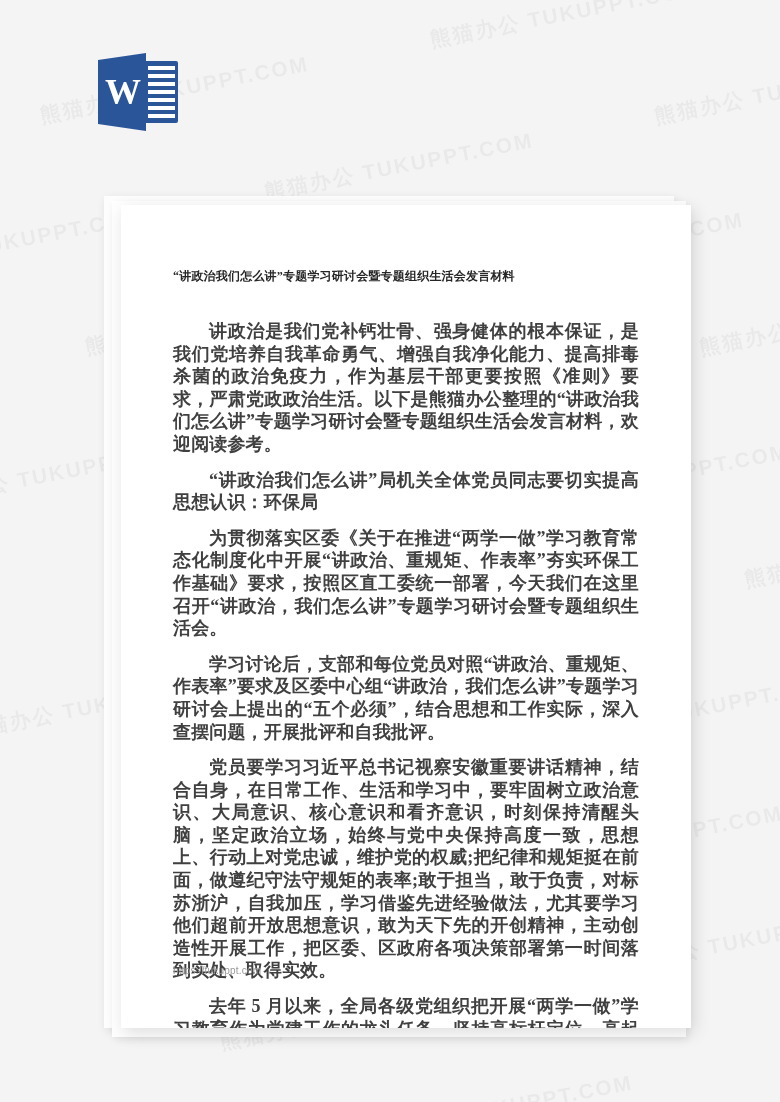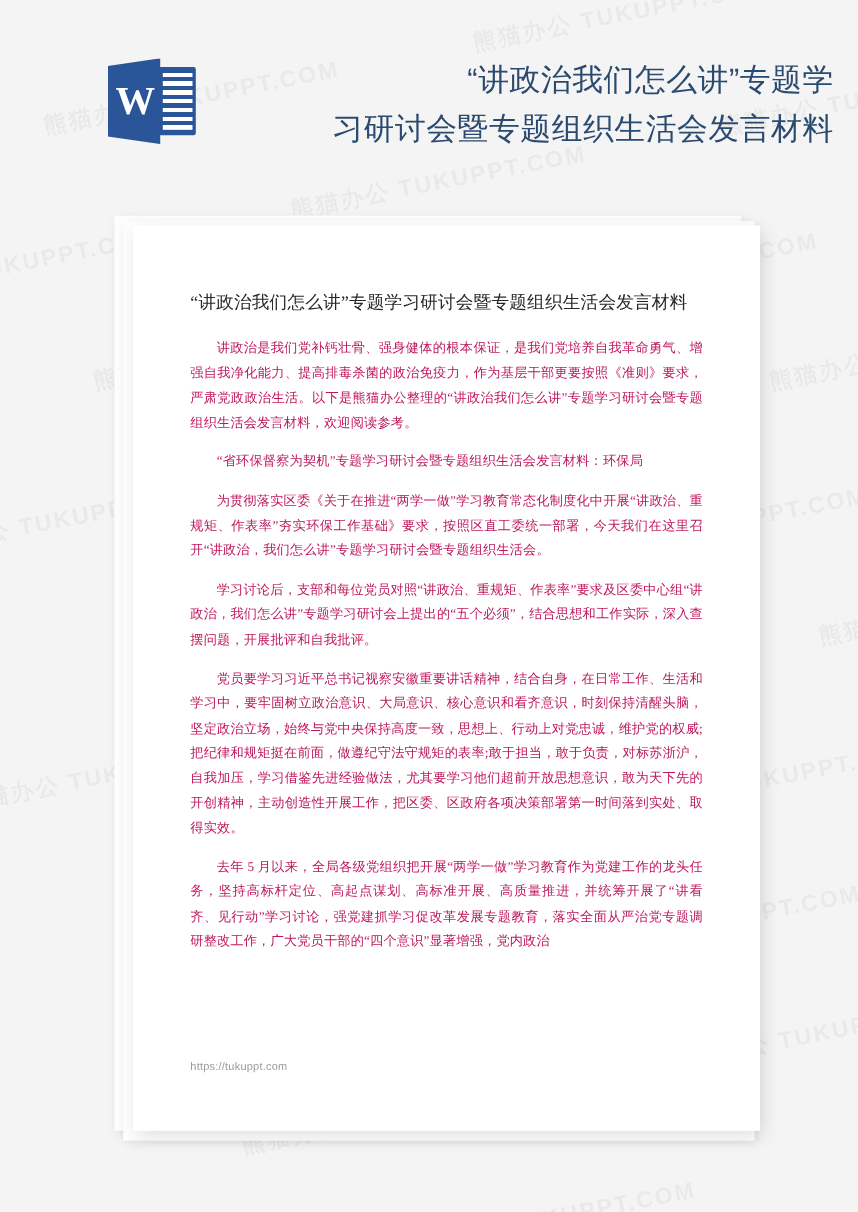--- a/index.html
+++ b/index.html
@@ -137,38 +137,39 @@
     background: #ffffff;
     box-shadow: 3px 5px 16px rgba(0,0,0,0.13);
     z-index: 4;
     padding: 58px 52px 0 52px;
     overflow: hidden;
   }
 
   
   .doc-title {
     font-family: "Liberation Serif", serif;
-    font-weight: 400;
-    font-size: 16px;
+    font-weight: 700;
+    font-size: 12px;
     line-height: 26px;
     color: #262626;
     letter-spacing: 0.2px;
-    margin-bottom: 16px;
+    margin-bottom: 31px;
   }
 
   .doc-p {
     font-family: "Liberation Serif", serif;
-    font-size: 12px;
+    font-size: 18px;
     line-height: 22.6px;
-    color: #be185d;
+    color: #404040;
     text-align: justify;
     text-justify: inter-ideograph;
     text-indent: 2em;
     margin-bottom: 13px;
     letter-spacing: 0.15px;
+    font-weight: bold;
   }
   .doc-p.sub {
     text-indent: 2em;
   }
 
   .doc-footer-url {
     position: absolute;
     left: 52px;
     bottom: 52px;
     font-family: "Liberation Sans", sans-serif;
@@ -245,36 +246,32 @@
 
 <div class="header">
 
   <div class="word-icon">
     <div class="wi-right"></div>
     <div class="wi-lines"></div>
     <div class="wi-left"></div>
     <div class="wi-w">W</div>
   </div>
 
-  <div class="header-title">
-    <div>“讲政治我们怎么讲”专题学</div>
-    <div>习研讨会暨专题组织生活会发言材料</div>
-  </div>
 
 </div>
 
 <div class="paper-stack paper-back"></div>
 <div class="paper-stack paper-back2"></div>
 
 <div class="paper-stack paper-main">
 
   <div class="doc-title">“讲政治我们怎么讲”专题学习研讨会暨专题组织生活会发言材料</div>
 
   <div class="doc-p">讲政治是我们党补钙壮骨、强身健体的根本保证，是我们党培养自我革命勇气、增强自我净化能力、提高排毒杀菌的政治免疫力，作为基层干部更要按照《准则》要求，严肃党政政治生活。以下是熊猫办公整理的“讲政治我们怎么讲”专题学习研讨会暨专题组织生活会发言材料，欢迎阅读参考。</div>
-  <div class="doc-p sub">“省环保督察为契机”专题学习研讨会暨专题组织生活会发言材料：环保局</div>
+  <div class="doc-p sub">“讲政治我们怎么讲”局机关全体党员同志要切实提高思想认识：环保局</div>
   <div class="doc-p">为贯彻落实区委《关于在推进“两学一做”学习教育常态化制度化中开展“讲政治、重规矩、作表率”夯实环保工作基础》要求，按照区直工委统一部署，今天我们在这里召开“讲政治，我们怎么讲”专题学习研讨会暨专题组织生活会。</div>
   <div class="doc-p">学习讨论后，支部和每位党员对照“讲政治、重规矩、作表率”要求及区委中心组“讲政治，我们怎么讲”专题学习研讨会上提出的“五个必须”，结合思想和工作实际，深入查摆问题，开展批评和自我批评。</div>
   <div class="doc-p">党员要学习习近平总书记视察安徽重要讲话精神，结合自身，在日常工作、生活和学习中，要牢固树立政治意识、大局意识、核心意识和看齐意识，时刻保持清醒头脑，坚定政治立场，始终与党中央保持高度一致，思想上、行动上对党忠诚，维护党的权威;把纪律和规矩挺在前面，做遵纪守法守规矩的表率;敢于担当，敢于负责，对标苏浙沪，自我加压，学习借鉴先进经验做法，尤其要学习他们超前开放思想意识，敢为天下先的开创精神，主动创造性开展工作，把区委、区政府各项决策部署第一时间落到实处、取得实效。</div>
   <div class="doc-p">去年 5 月以来，全局各级党组织把开展“两学一做”学习教育作为党建工作的龙头任务，坚持高标杆定位、高起点谋划、高标准开展、高质量推进，并统筹开展了“讲看齐、见行动”学习讨论，强党建抓学习促改革发展专题教育，落实全面从严治党专题调研整改工作，广大党员干部的“四个意识”显著增强，党内政治</div>
 
   <div class="doc-footer-url">https://tukuppt.com</div>
 
 </div>
 
 </body></html>

